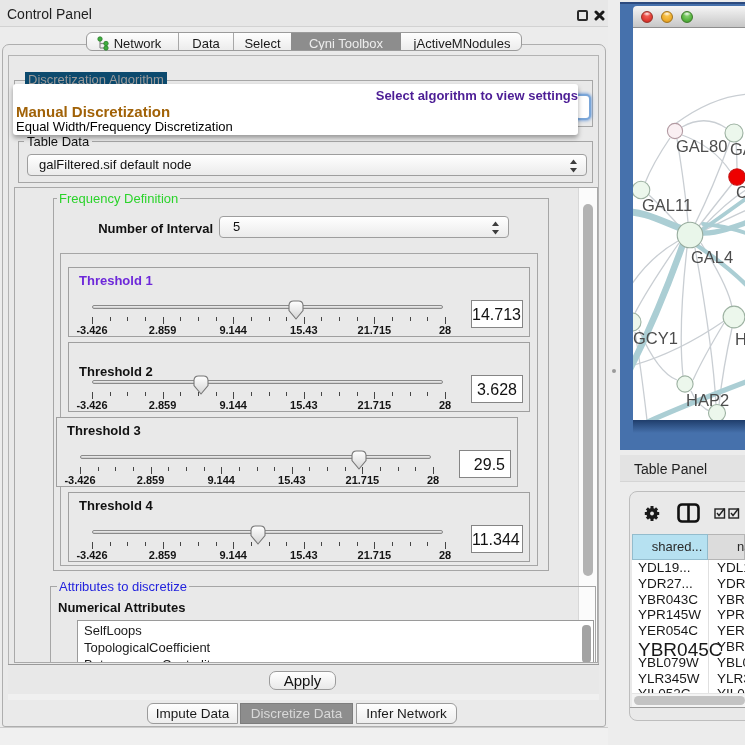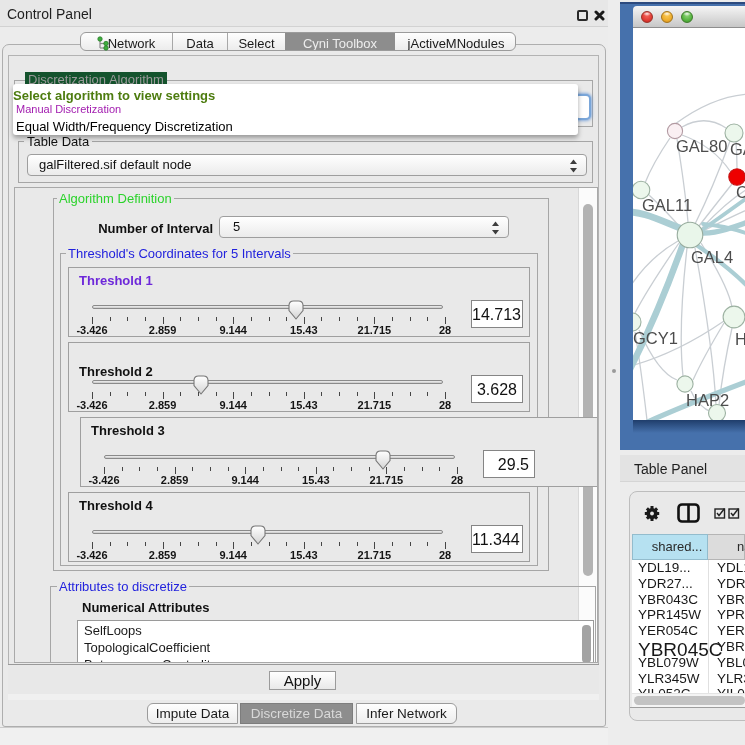--- a/index.html
+++ b/index.html
@@ -8,21 +8,21 @@
 <div class="abs" style="left:0;top:0;width:608px;height:745px;background:#ececec"></div>
 <div class="abs" style="left:0;top:0;width:608px;height:27px;background:#e7e7e7;border-bottom:1px solid #d2d2d2"></div>
 <div class="abs" style="left:7px;top:6px;font-size:14px;color:#1f1f1f">Control Panel</div>
 <div class="abs" style="left:577px;top:10px;width:11px;height:11px;border:2px solid #2a2a2a;border-radius:2px"></div>
 <svg class="abs" style="left:594px;top:10px" width="11" height="11" viewBox="0 0 11 11">
     <path d="M 2 2 L 9 9 M 9 2 L 2 9" stroke="#1a1a1a" stroke-width="3" stroke-linecap="round"></path>
   </svg>
 
 <div class="abs" style="left:2px;top:44px;width:604px;height:683px;background:#eaeaea;border:1px solid #aeaeae;border-radius:7px 7px 3px 3px"></div>
 
-<div class="abs" style="left:80px;top:32px;width:436px;height:19px;background:linear-gradient(#fefefe,#ececec);border:1px solid #9b9b9b;border-radius:6px;overflow:hidden;font-size:13px;color:#1a1a1a">
+<div class="abs" style="left:86px;top:32px;width:436px;height:19px;background:linear-gradient(#fefefe,#ececec);border:1px solid #9b9b9b;border-radius:6px;overflow:hidden;font-size:13px;color:#1a1a1a">
  <div style="position:absolute;left:0;top:0;width:91px;height:23px;text-align:center;line-height:21px;padding-left:10px">Network</div>
  <div style="position:absolute;left:91px;top:0;width:1px;height:23px;background:#a8a8a8"></div>
  <div style="position:absolute;left:92px;top:0;width:54px;height:23px;text-align:center;line-height:21px">Data</div>
  <div style="position:absolute;left:146px;top:0;width:1px;height:23px;background:#a8a8a8"></div>
  <div style="position:absolute;left:147px;top:0;width:57px;height:23px;text-align:center;line-height:21px">Select</div>
  <div style="position:absolute;left:204px;top:0;width:110px;height:23px;background:#8d8d8d;text-align:center;line-height:21px;color:#ededed">Cyni Toolbox</div>
  <div style="position:absolute;left:314px;top:0;width:122px;height:23px;text-align:center;line-height:21px">jActiveMNodules</div>
 </div>
 <svg style="position:absolute;left:96px;top:36px;z-index:5" width="14" height="15" viewBox="0 0 14 15">
 <g stroke="#8a8a8a" stroke-width="1.2" fill="none">
@@ -33,49 +33,48 @@
 <g fill="#3fae3f" stroke="#2c7d2c" stroke-width="0.8">
       <circle cx="4" cy="3" r="2.2"></circle>
       <circle cx="10" cy="7.5" r="2.2"></circle>
       <circle cx="10" cy="12" r="2.2"></circle>
     </g>
   </svg>
 
 <div class="abs" style="left:8px;top:55px;width:591px;height:645px;background:#e9e9e9;border:1px solid #b3b3b3"></div>
 
 <div class="abs" style="left:14px;top:80px;width:579px;height:47px;border:1px solid #a6a6a6"></div>
-<div class="abs" style="left:25px;top:72px;font-size:13px;color:#9a9a9a;background:#14532d;padding:0 3px">Discretization Algorithm</div>
+<div class="abs" style="left:25px;top:72px;font-size:13px;color:#9a9a9a;background:#0c4a6e;padding:0 3px">Discretization Algorithm</div>
 
 <div class="abs" style="left:574px;top:94px;width:17px;height:26px;border-radius:5px;background:#fff;border:2.4px solid #7aa6d9;box-shadow:0 0 3px 1px rgba(100,150,215,.75)"></div>
 
 <div class="abs" style="left:18px;top:141px;width:575px;height:42px;border:1px solid #a6a6a6"></div>
 <div class="abs" style="left:24px;top:134px;font-size:13px;color:#111;background:#e9e9e9;padding:0 3px">Table Data</div>
 <div class="abs" style="left:27px;top:154px;width:560px;height:22px;border:1px solid #9e9e9e;border-radius:4px;background:linear-gradient(#ffffff,#ebebeb);font-size:13px;color:#111;line-height:20px;padding-left:11px">galFiltered.sif default node
 <div style="position:absolute;right:8px;top:3.5px"><svg width="9" height="14" viewBox="0 0 9 14">
         <path d="M 4.5 0.5 L 8 5 L 1 5 Z" fill="#3c3c3c"></path>
         <path d="M 4.5 13.5 L 8 9 L 1 9 Z" fill="#3c3c3c"></path>
       </svg></div></div>
 
 <div class="abs" style="left:14px;top:187px;width:584px;height:476px;border:1px solid #a9a9a9;background:#e9e9e9;overflow:hidden">
  <div class="abs" style="left:563px;top:0;width:20px;height:474px;background:#fbfbfb;border-left:1px solid #d8d8d8"></div>
  <div class="abs" style="left:568px;top:16px;width:10px;height:372px;background:#b3b3b3;border-radius:5px"></div>
 
  <div class="abs" style="left:-15px;top:-188px;width:599px;height:851px">
 
   <div class="abs" style="left:53px;top:198px;width:496px;height:373px;border:1px solid #a6a6a6"></div>
-  <div class="abs" style="left:57px;top:191px;font-size:13px;color:#2bd32b;background:#e9e9e9;padding:0 2px">Algorithm Definition</div>
+  <div class="abs" style="left:57px;top:191px;font-size:13px;color:#2bd32b;background:#e9e9e9;padding:0 2px">Frequency Definition</div>
   <div class="abs" style="left:90px;top:221px;width:123px;text-align:right;font-size:13px;font-weight:bold;color:#111">Number of Interval</div>
   <div class="abs" style="left:219px;top:216px;width:290px;height:22px;border:1px solid #9e9e9e;border-radius:4px;background:linear-gradient(#ffffff,#ebebeb);font-size:13px;color:#111;line-height:20px;padding-left:13px">5
    <div style="position:absolute;right:8px;top:3.5px"><svg width="9" height="14" viewBox="0 0 9 14">
             <path d="M 4.5 0.5 L 8 5 L 1 5 Z" fill="#3c3c3c"></path>
             <path d="M 4.5 13.5 L 8 9 L 1 9 Z" fill="#3c3c3c"></path>
           </svg></div></div>
 
   <div class="abs" style="left:60px;top:253px;width:478px;height:313px;border:1px solid #a6a6a6"></div>
-  <div class="abs" style="left:66px;top:246px;font-size:13px;color:#2222dd;background:#e9e9e9;padding:0 2px">Threshold's Coordinates for 5 Intervals</div>
   <div style="position:absolute;left:68px;top:267px;width:462px;height:70px;border:1px solid #9f9f9f;background:#e9e9e9">
 <div style="position:absolute;left:10px;top:5px;font-size:13px;font-weight:bold;color:#6d28d9">Threshold 1</div>
 <div style="position:absolute;left:23px;top:37px;width:351px;height:4px;border-radius:3px;background:linear-gradient(#efefef,#c8c8c8);border:1px solid #8a8a8a"></div>
 <div style="position:absolute;left:23.0px;top:48.5px;width:1px;height:7px;background:#454545"></div>
         <div style="position:absolute;left:40.6px;top:48.5px;width:1px;height:4.5px;background:#454545"></div>
         <div style="position:absolute;left:58.3px;top:48.5px;width:1px;height:4.5px;background:#454545"></div>
         <div style="position:absolute;left:75.9px;top:48.5px;width:1px;height:4.5px;background:#454545"></div>
         <div style="position:absolute;left:93.6px;top:48.5px;width:1px;height:7px;background:#454545"></div>
         <div style="position:absolute;left:111.2px;top:48.5px;width:1px;height:4.5px;background:#454545"></div>
         <div style="position:absolute;left:128.9px;top:48.5px;width:1px;height:4.5px;background:#454545"></div>
@@ -144,21 +143,21 @@
 <defs>
             <linearGradient id="kn342" x1="0" y1="0" x2="0" y2="1">
               <stop offset="0" stop-color="#ffffff"></stop>
               <stop offset="1" stop-color="#d4d4d4"></stop>
             </linearGradient>
           </defs>
 <path d="M 1 5 A 4.5 4.5 0 0 1 5.5 1 L 10.5 1 A 4.5 4.5 0 0 1 15 5 L 15 10.5 L 8 19 L 1 10.5 Z" fill="url(#kn342)" stroke="#777" stroke-width="1.1"></path>
         </svg>
 <div style="position:absolute;left:402px;top:32px;width:52px;height:28px;background:#fff;border:1.5px solid #858585;font-size:16px;color:#111;text-align:right;line-height:28px;padding-right:5px">3.628</div>
 </div>
-      <div style="position:absolute;left:80px;top:417px;width:518px;height:70px;border:1px solid #9f9f9f;background:#e9e9e9">
+      <div style="position:absolute;left:56px;top:417px;width:462px;height:70px;border:1px solid #9f9f9f;background:#e9e9e9">
 <div style="position:absolute;left:10px;top:5px;font-size:13px;font-weight:bold;color:#111">Threshold 3</div>
 <div style="position:absolute;left:23px;top:37px;width:351px;height:4px;border-radius:3px;background:linear-gradient(#efefef,#c8c8c8);border:1px solid #8a8a8a"></div>
 <div style="position:absolute;left:23.0px;top:48.5px;width:1px;height:7px;background:#454545"></div>
         <div style="position:absolute;left:40.6px;top:48.5px;width:1px;height:4.5px;background:#454545"></div>
         <div style="position:absolute;left:58.3px;top:48.5px;width:1px;height:4.5px;background:#454545"></div>
         <div style="position:absolute;left:75.9px;top:48.5px;width:1px;height:4.5px;background:#454545"></div>
         <div style="position:absolute;left:93.6px;top:48.5px;width:1px;height:7px;background:#454545"></div>
         <div style="position:absolute;left:111.2px;top:48.5px;width:1px;height:4.5px;background:#454545"></div>
         <div style="position:absolute;left:128.9px;top:48.5px;width:1px;height:4.5px;background:#454545"></div>
         <div style="position:absolute;left:146.5px;top:48.5px;width:1px;height:4.5px;background:#454545"></div>
@@ -229,31 +228,31 @@
               <stop offset="1" stop-color="#d4d4d4"></stop>
             </linearGradient>
           </defs>
 <path d="M 1 5 A 4.5 4.5 0 0 1 5.5 1 L 10.5 1 A 4.5 4.5 0 0 1 15 5 L 15 10.5 L 8 19 L 1 10.5 Z" fill="url(#kn492)" stroke="#777" stroke-width="1.1"></path>
         </svg>
 <div style="position:absolute;left:402px;top:32px;width:52px;height:28px;background:#fff;border:1.5px solid #858585;font-size:16px;color:#111;text-align:right;line-height:28px;padding-right:5px">11.344</div>
 </div>
 
   <div class="abs" style="left:50px;top:586px;width:546px;height:90px;border:1px solid #a6a6a6"></div>
   <div class="abs" style="left:57px;top:579px;font-size:13px;color:#2222dd;background:#e9e9e9;padding:0 2px">Attributes to discretize</div>
-  <div class="abs" style="left:82px;top:600px;font-size:13px;font-weight:bold;color:#111">Numerical Attributes</div>
+  <div class="abs" style="left:58px;top:600px;font-size:13px;font-weight:bold;color:#111">Numerical Attributes</div>
   <div class="abs" style="left:77px;top:620px;width:517px;height:60px;background:#fff;border:1px solid #9a9a9a;font-size:13px;color:#1a1a1a">
     <div style="padding:1px 0 0 6px;line-height:17.2px">SelfLoops<br>TopologicalCoefficient<br>BetweennessCentrality</div>
     <div style="position:absolute;right:2px;top:4px;width:9px;height:38px;background:#a3a3a3;border-radius:4px"></div>
   </div>
  </div>
 </div>
 
 <div class="abs" style="left:8px;top:664px;width:591px;height:36px;background:#e8e8e8;border-top:1px solid #999"></div>
 <div class="abs" style="left:8px;top:694px;width:591px;height:6px;background:#f0f0f0"></div>
-<div class="abs" style="left:269px;top:671px;width:67px;height:19px;border:1px solid #9b9b9b;border-radius:0;background:linear-gradient(#ffffff,#e9e9e9);font-size:15px;color:#111;text-align:center;line-height:17px">Apply</div>
+<div class="abs" style="left:269px;top:671px;width:67px;height:19px;border:1px solid #9b9b9b;border-radius:7px;background:linear-gradient(#ffffff,#e9e9e9);font-size:15px;color:#111;text-align:center;line-height:17px">Apply</div>
 
 <div class="abs" style="left:147px;top:703px;width:91px;height:21px;background:linear-gradient(#fefefe,#ededed);border:1px solid #9b9b9b;border-radius:6px 0 0 6px;font-size:13.5px;color:#1a1a1a;text-align:center;line-height:19px">Impute Data</div>
 <div class="abs" style="left:240px;top:703px;width:113px;height:21px;background:#8d8d8d;border:1px solid #7d7d7d;font-size:13.5px;color:#d9d9d9;text-align:center;line-height:19px">Discretize Data</div>
 <div class="abs" style="left:356px;top:703px;width:101px;height:21px;background:linear-gradient(#fefefe,#ededed);border:1px solid #9b9b9b;border-radius:0 6px 6px 0;font-size:13.5px;color:#1a1a1a;text-align:center;line-height:19px">Infer Network</div>
 <div class="abs" style="left:0;top:727px;width:608px;height:1px;background:#cccccc"></div>
 <div class="abs" style="left:0;top:728px;width:608px;height:17px;background:#f0f0f0"></div>
 
 <div class="abs" style="left:608px;top:0;width:12px;height:745px;background:#ededed"></div>
 <div class="abs" style="left:612px;top:369px;width:4px;height:4px;background:#9a9a9a;border-radius:2px"></div>
 
@@ -376,15 +375,15 @@
 <div style="position:absolute;left:717px;top:654.8px;font-size:13.5px;color:#181818;width:28px;overflow:hidden;white-space:nowrap">YBL07</div>
 <div style="position:absolute;left:638px;top:670.6px;font-size:13.5px;color:#181818">YLR345W</div>
 <div style="position:absolute;left:717px;top:670.6px;font-size:13.5px;color:#181818;width:28px;overflow:hidden;white-space:nowrap">YLR34</div>
 <div style="position:absolute;left:638px;top:686.4px;font-size:13.5px;color:#181818">YIL052C</div>
 <div style="position:absolute;left:717px;top:686.4px;font-size:13.5px;color:#181818;width:28px;overflow:hidden;white-space:nowrap">YIL05</div>
 <div class="abs" style="left:632px;top:693px;width:113px;height:14px;background:#f4f4f4;border-top:1px solid #e4e4e4"></div>
 <div class="abs" style="left:634px;top:696px;width:111px;height:9px;background:#c3c3c3;border-radius:5px"></div>
 <div class="abs" style="left:630px;top:707px;width:115px;height:1px;background:#9e9e9e"></div>
 
 <div class="abs" style="left:13px;top:84px;width:565px;height:51px;background:#fff;border-radius:3px;box-shadow:0 3px 5px rgba(0,0,0,.35);z-index:50"></div>
-<div class="abs" style="left:13px;top:88px;width:565px;text-align:left;font-size:13px;font-weight:bold;color:#4d7c0f;z-index:51">Select algorithm to view settings</div>
-<div class="abs" style="left:16px;top:103px;font-size:11px;font-weight:normal;color:#a21caf;z-index:51">Manual Discretization</div>
+<div class="abs" style="left:13px;top:88px;width:565px;text-align:right;font-size:13px;font-weight:bold;color:#4c1d95;z-index:51">Select algorithm to view settings</div>
+<div class="abs" style="left:16px;top:103px;font-size:15px;font-weight:bold;color:#a16207;z-index:51">Manual Discretization</div>
 <div class="abs" style="left:16px;top:119px;font-size:13px;color:#000;z-index:51">Equal Width/Frequency Discretization</div>
 
 </body></html>

